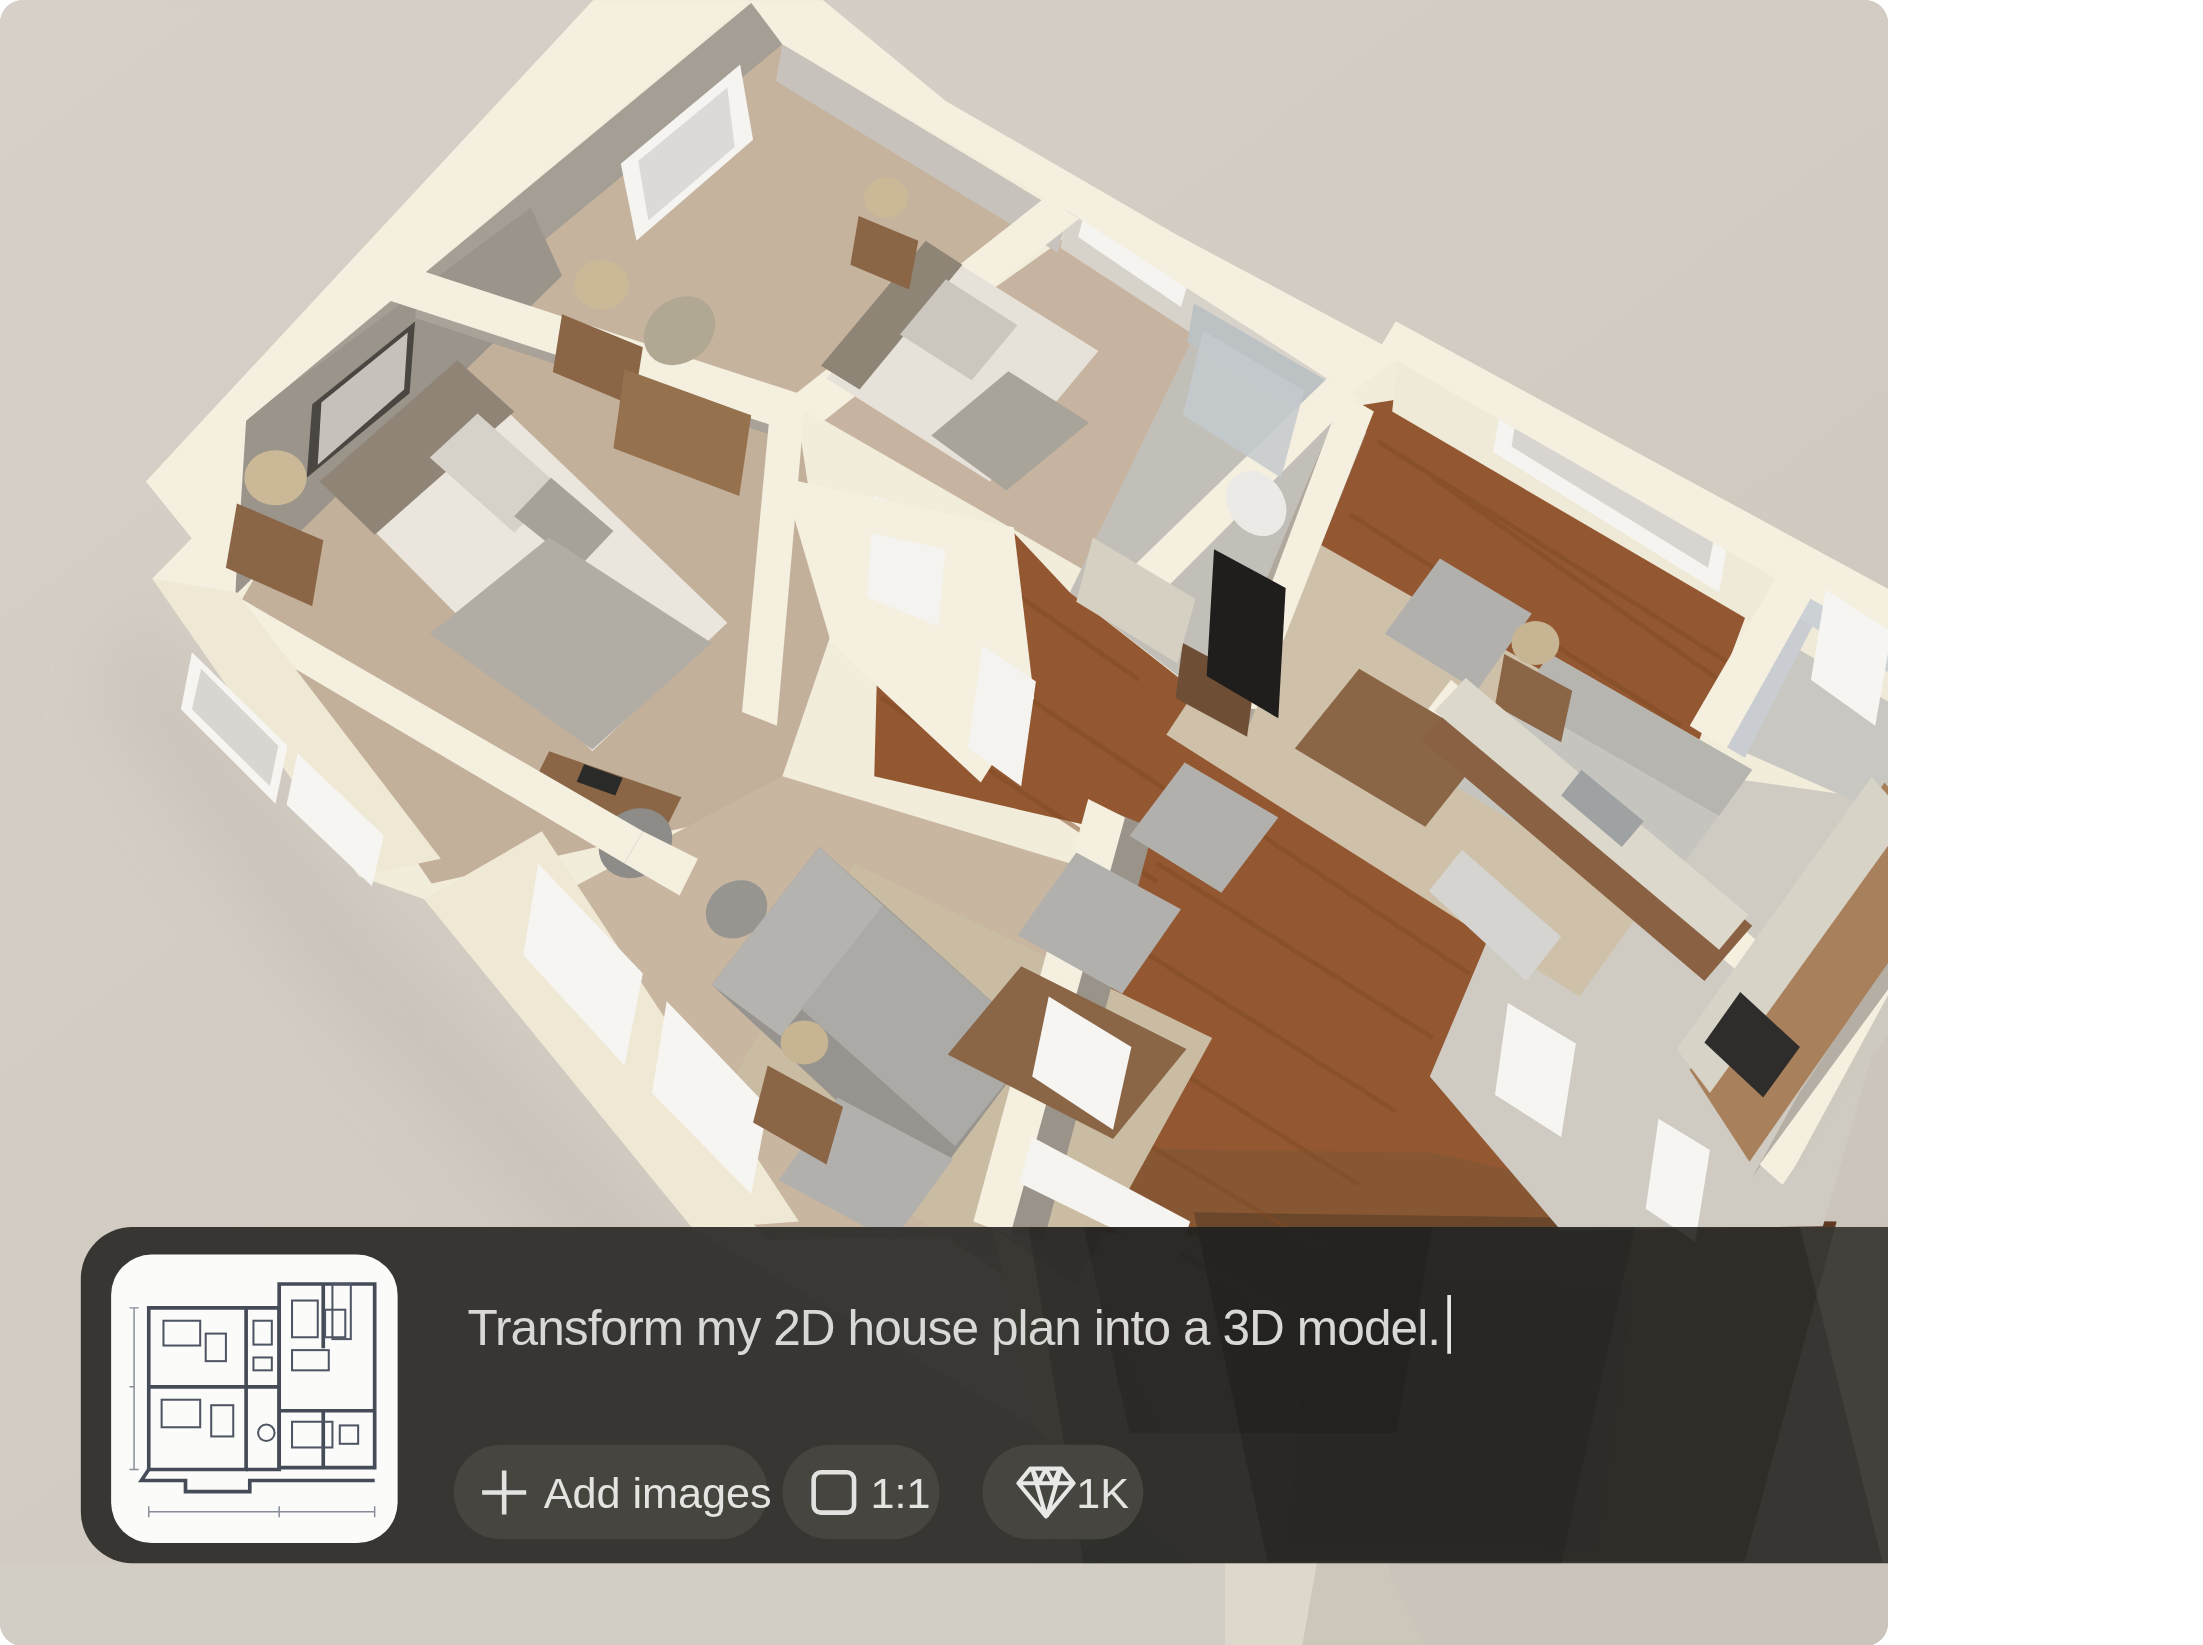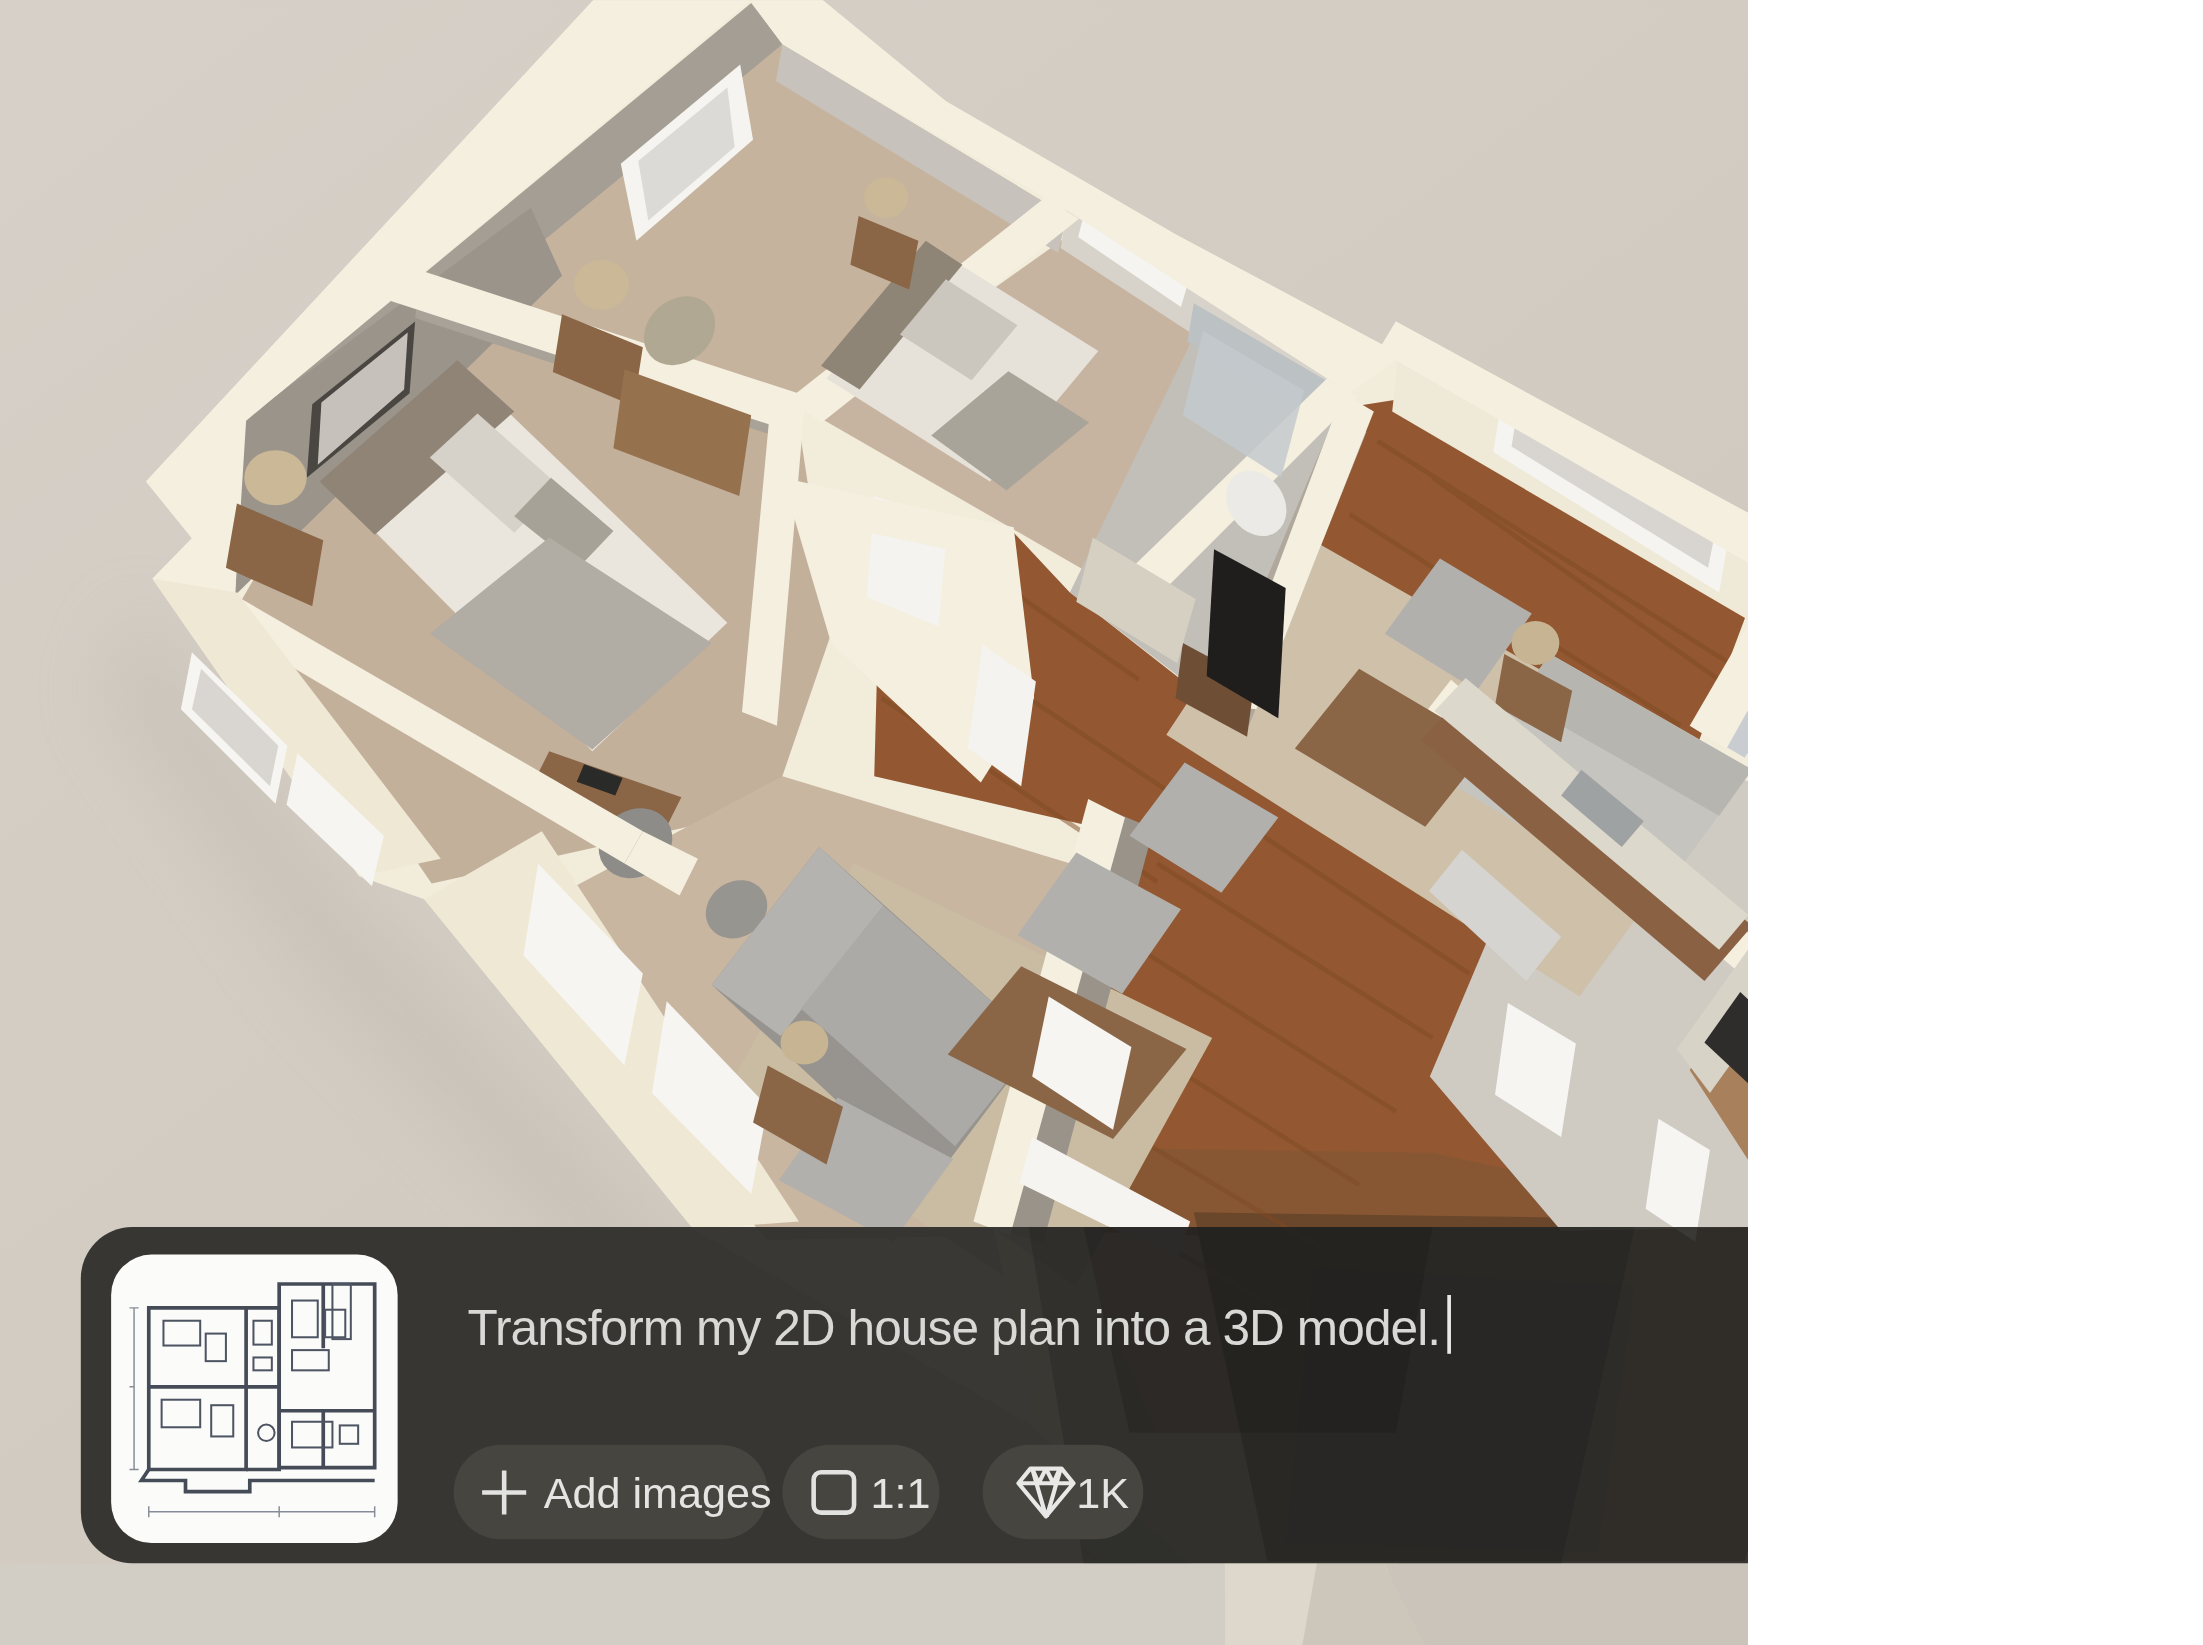--- a/index.html
+++ b/index.html
@@ -1,14 +1,14 @@
 <!DOCTYPE html>
 <html style="font-size:14.7px"><head><meta charset="utf-8"><style>
 html,body{margin:0;padding:0;}
-#canvas{position:relative;width:1748px;height:1646px;overflow:hidden;background:#d2cbc2;font-family:"Liberation Sans",sans-serif;}
+#canvas{position:relative;width:1888px;height:1646px;overflow:hidden;background:#d2cbc2;font-family:"Liberation Sans",sans-serif;border-radius:23px;}
 svg{position:absolute;top:0;left:0;}
 </style></head><body>
 <div id="canvas">
 <svg width="2204" height="1646" viewBox="0 0 2400 1792">
 <defs>
 <filter id="blur40" x="-30%" y="-30%" width="160%" height="160%">
           <feGaussianBlur stdDeviation="38"></feGaussianBlur>
         </filter>
 <linearGradient id="bgg" x1="0" y1="0" x2="1" y2="1">
 <stop offset="0" stop-color="#d6d0c8"></stop>

